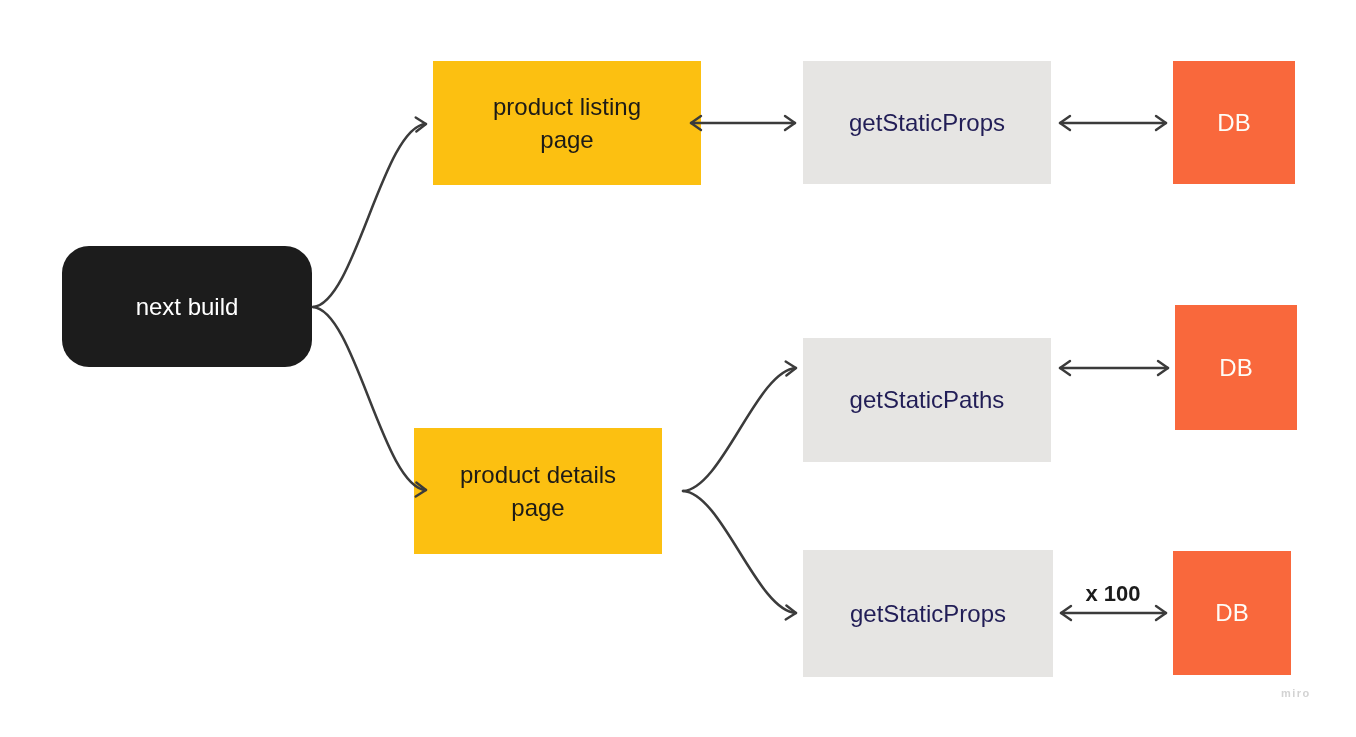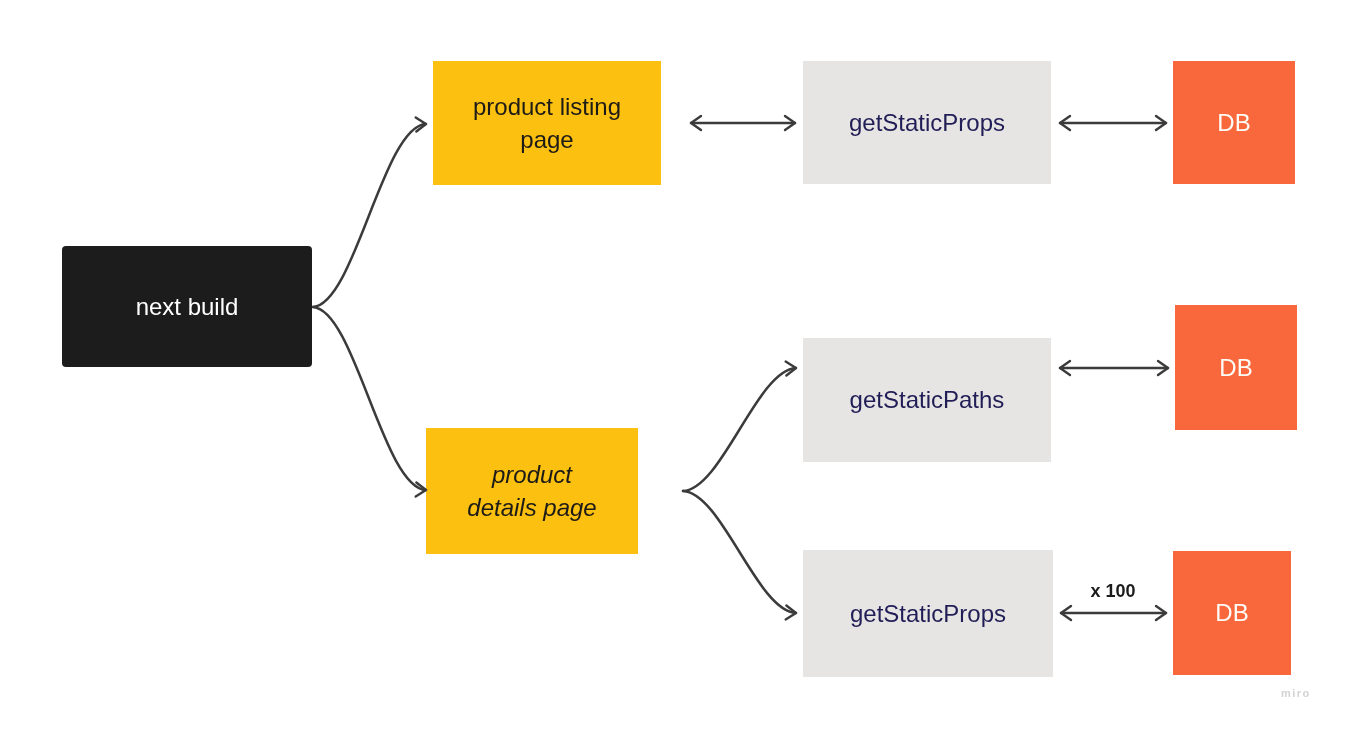--- a/index.html
+++ b/index.html
@@ -21,45 +21,45 @@
     align-items: center;
     justify-content: center;
     text-align: center;
     font-size: 24px;
     line-height: 1.38;
     padding: 0 30px;
     box-sizing: border-box;
     z-index: 1;
   }
   .node .node-label { display: block; }
-  #node-next-build          { left: 62px;   top: 246px; width: 250px; height: 121px; border-radius: 4px; }
-  #node-product-listing     { left: 433px;  top: 61px;  width: 228px; height: 124px; }
+  #node-next-build          { left: 62px;   top: 246px; width: 250px; height: 121px; border-radius: 27px; }
+  #node-product-listing     { left: 433px;  top: 61px;  width: 268px; height: 124px; }
   #node-gsprops-top         { left: 803px;  top: 61px;  width: 248px; height: 123px; }
   #node-db-top              { left: 1173px; top: 61px;  width: 122px; height: 123px; }
   #node-gspaths             { left: 803px;  top: 306px; width: 248px; height: 124px; }
   #node-db-middle           { left: 1175px; top: 305px; width: 122px; height: 125px; }
-  #node-product-details     { left: 426px;  top: 428px; width: 212px; height: 126px; font-style: italic; }
+  #node-product-details     { left: 414px;  top: 428px; width: 248px; height: 126px; }
   #node-gsprops-bottom      { left: 803px;  top: 550px; width: 250px; height: 127px; }
   #node-db-bottom           { left: 1173px; top: 551px; width: 118px; height: 124px; }
 
   svg.connectors {
     position: absolute;
     left: 0; top: 0;
     width: 1356px;
     height: 737px;
     z-index: 2;
     pointer-events: none;
   }
   .edge-label {
     position: absolute;
     left: 1063px;
     top: 581px;
     width: 100px;
     text-align: center;
-    font-size: 18px;
+    font-size: 22px;
     font-weight: bold;
     color: #1c1c1c;
     z-index: 3;
   }
   .watermark {
     position: absolute;
     left: 1281px;
     top: 687px;
     font-size: 11px;
     font-weight: 600;

